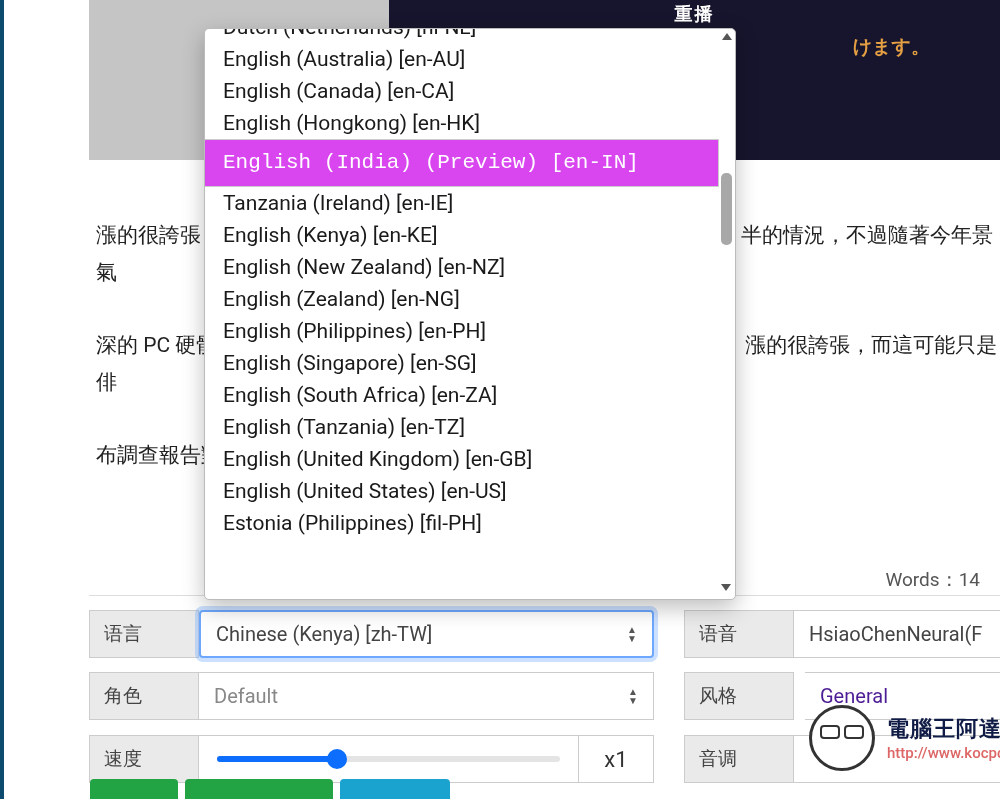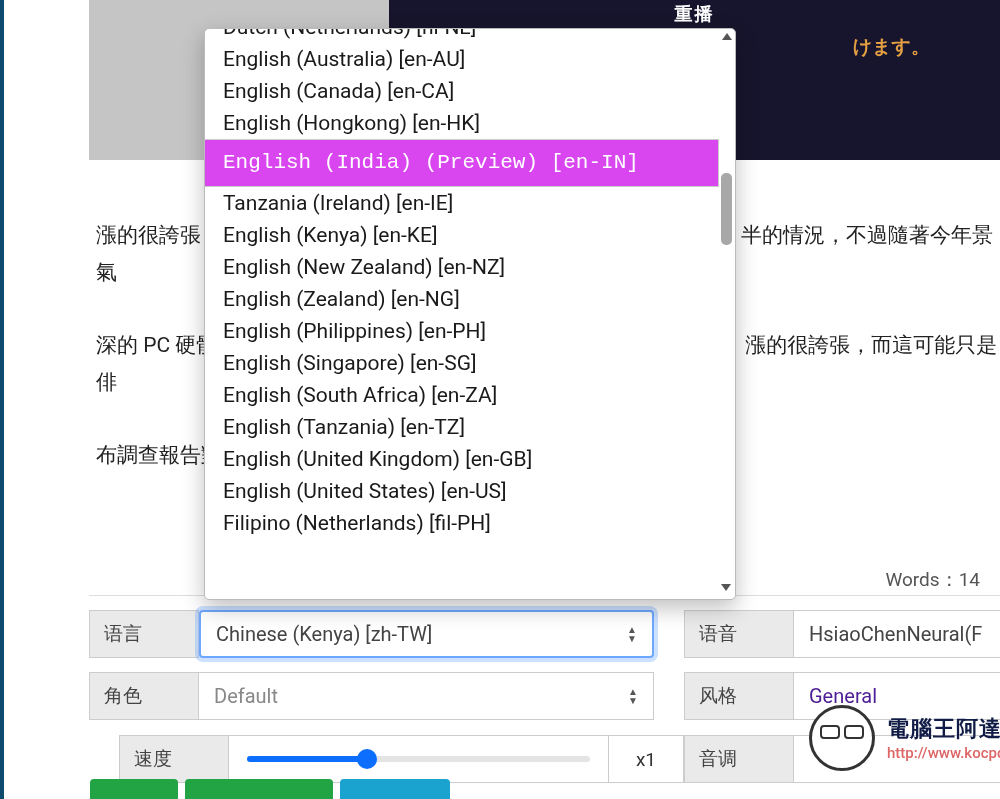--- a/index.html
+++ b/index.html
@@ -129,25 +129,25 @@
   .row-lang .sel { width: 455px; }
 
   .row-voice { left: 680px; top: 610px; }
   .row-voice .lbl { width: 110px; }
   .row-voice .sel { flex: 1; min-width: 190px; border-right: none; }
 
   .row-role { left: 85px; top: 672px; }
   .row-role .lbl { width: 110px; }
   .row-role .sel { width: 455px; color: #888; }
 
-  .row-style { left: 680px; top: 672px; }
+  .row-style { left: 680px; top: 672px; gap: 11px; }
   .row-style .lbl { width: 110px; }
   .row-style .sel { flex: 1; min-width: 190px; color: #4c1d95; border-right: none; }
 
-  .row-speed { left: 85px; top: 735px; display:flex;margin-left:30px; }
+  .row-speed { left: 85px; top: 735px; display:flex; }
   .row-speed .lbl { width: 110px; }
   .slider-wrap {
     height: 48px; width: 380px;
     border: 1px solid #ccc; border-left: none;
     box-sizing: border-box;
     display: flex; align-items: center; padding: 0 18px;
     background: #fff;
   }
   .track {
     position: relative;
@@ -169,21 +169,21 @@
     top: 50%;
     width: 20px; height: 20px;
     background: #0d6efd;
     border-radius: 50%;
     transform: translate(-50%, -50%);
   }
   .speed-val {
     height: 48px; width: 75px;
     border: 1px solid #ccc; border-left: none;
     display: flex; align-items: center; justify-content: center;
-    background: #fff; font-size: 19px; color: #333;
+    background: #fff; font-size: 22px; color: #333;
     box-sizing: border-box;
   }
 
   .row-pitch { left: 680px; top: 735px; }
   .row-pitch .lbl { width: 110px; }
   .row-pitch .sel { flex:1; min-width:190px; border-right:none; }
 
   .watermark {
     position: absolute;
     left: 805px;
@@ -374,21 +374,21 @@
         <div class="dd-item">Tanzania (Ireland) [en-IE]</div>
         <div class="dd-item">English (Kenya) [en-KE]</div>
         <div class="dd-item">English (New Zealand) [en-NZ]</div>
         <div class="dd-item">English (Zealand) [en-NG]</div>
         <div class="dd-item">English (Philippines) [en-PH]</div>
         <div class="dd-item">English (Singapore) [en-SG]</div>
         <div class="dd-item">English (South Africa) [en-ZA]</div>
         <div class="dd-item">English (Tanzania) [en-TZ]</div>
         <div class="dd-item">English (United Kingdom) [en-GB]</div>
         <div class="dd-item">English (United States) [en-US]</div>
-        <div class="dd-item">Filipino (Netherlands) [fil-PH]</div>
+        <div class="dd-item">Estonia (Philippines) [fil-PH]</div>
       </div>
     <div class="dd-scroll">
       <div class="arrow up"></div>
       <div class="thumb"></div>
       <div class="arrow down"></div>
     </div>
   </div>
 
 </div>
 

